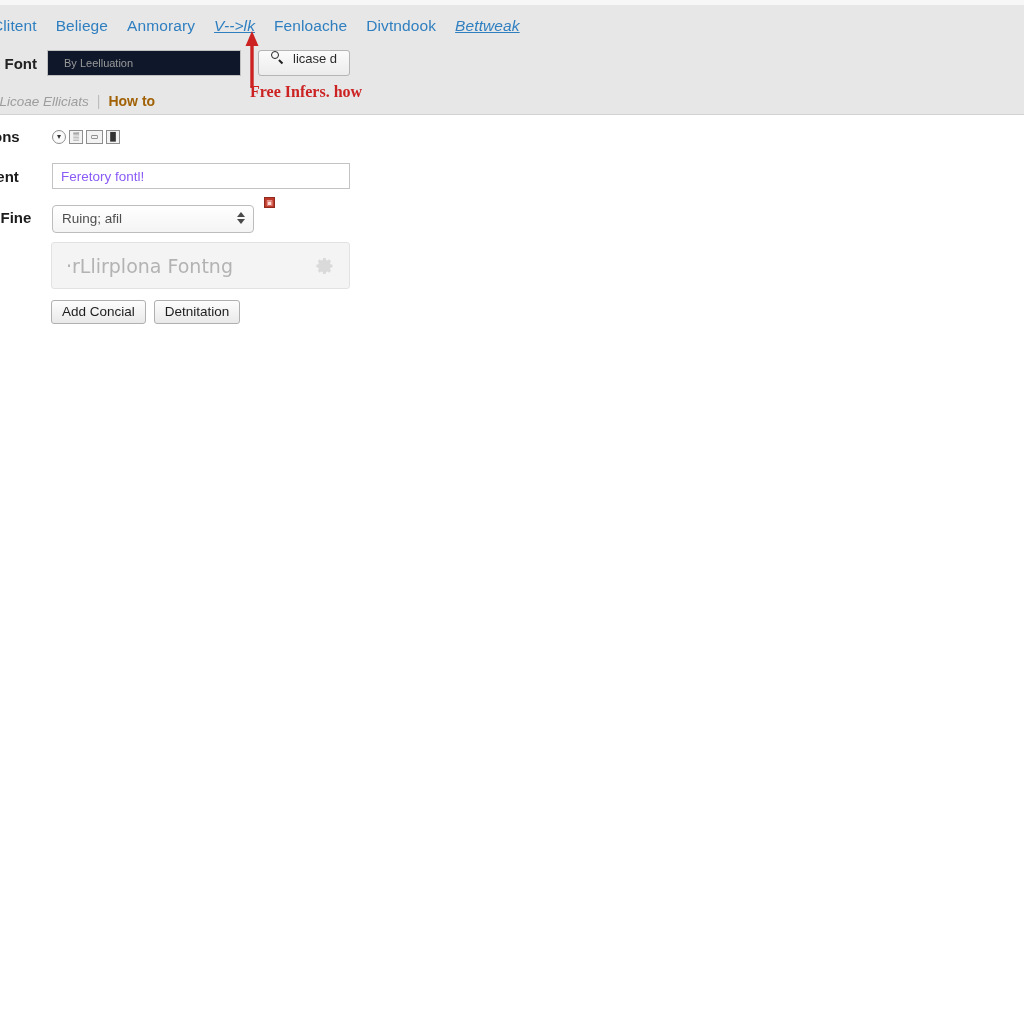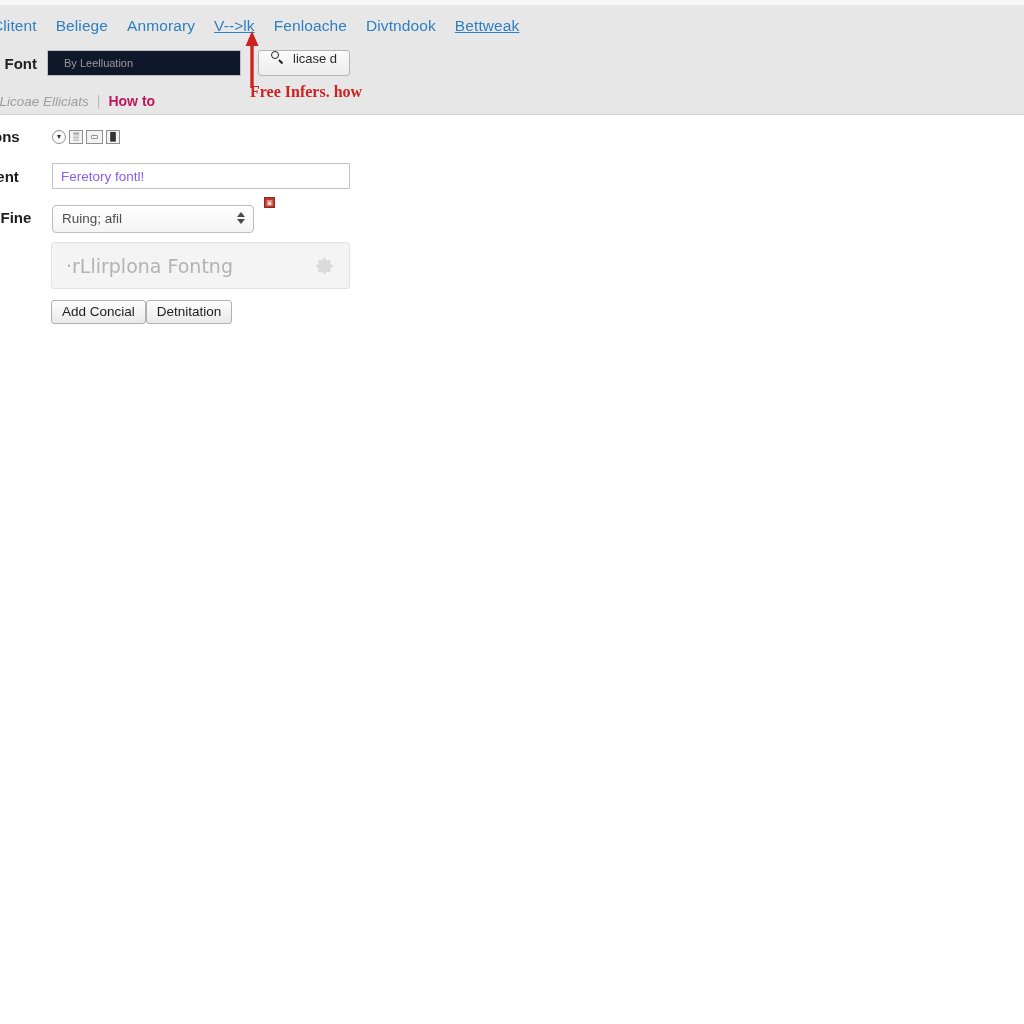--- a/index.html
+++ b/index.html
@@ -45,20 +45,21 @@
   }
   .nav-item {
     color: #2f7fc0;
     font-size: 15.5px;
     letter-spacing: 0.1px;
     cursor: pointer;
     text-decoration: none;
   }
   .nav-item.underlined {
     text-decoration: underline;
+    font-style: italic;
   }
 
   
   #search-row {
     position: absolute;
     left: -8px; top: 45px;
     display: flex;
     align-items: center;
   }
   #search-label {
@@ -131,21 +132,21 @@
   }
   #sub-muted {
     font-size: 13.5px;
     color: #9d9d9d;
     font-style: italic;
   }
   #sub-divider { color: #bdbdbd; font-size: 14px; }
   #sub-strong {
     font-size: 14px;
     font-weight: bold;
-    color: #be185d;
+    color: #a16207;
   }
 
   
   #annotation-text {
     position: absolute;
     left: 250px; top: 83px;
     font-family: Liberation Serif, serif;
     font-size: 16px;
     font-weight: bold;
     color: #cc2222;
@@ -306,21 +307,21 @@
   #preview-gear {
     width: 20px; height: 20px;
     opacity: 0.55;
   }
 
   
   #action-row {
     position: absolute;
     left: 51px; top: 185px;
     display: flex;
-    gap: 0;
+    gap: 8px;
   }
   .action-btn {
     height: 24px;
     padding: 0 10px;
     background: linear-gradient(#fdfdfd, #e9e9e9);
     border: 1px solid #b0b0b0;
     border-radius: 3px;
     font-family: "Liberation Sans", sans-serif;
     font-size: 13.5px;
     color: #1d1d1d;

